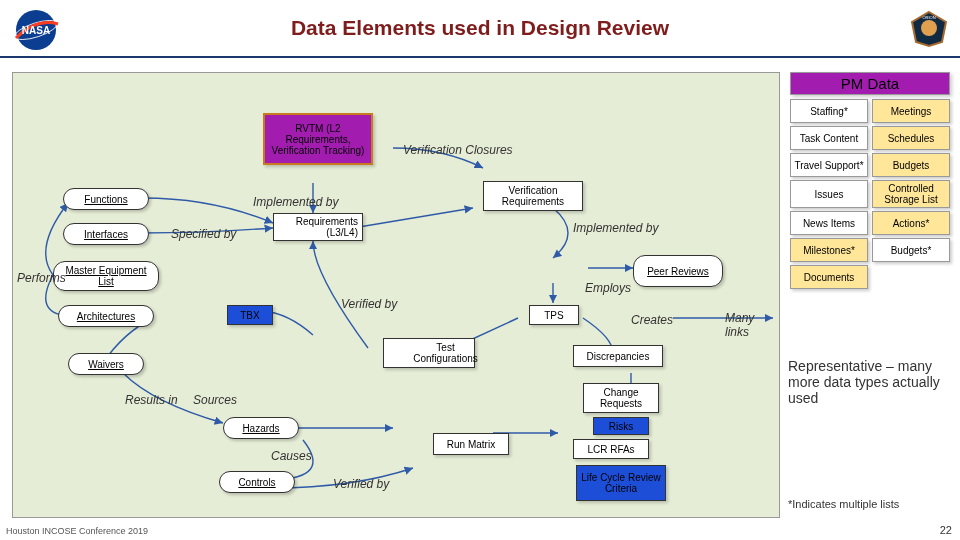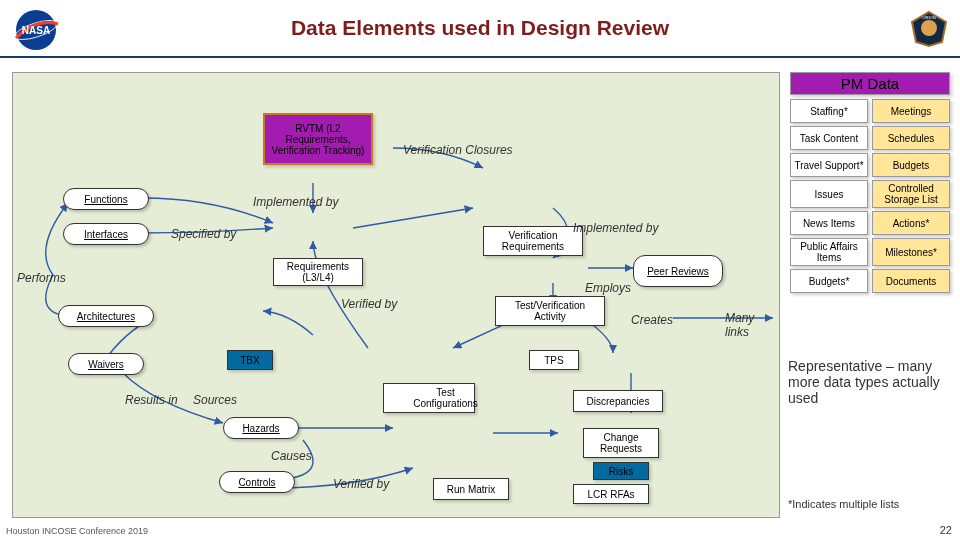--- a/index.html
+++ b/index.html
@@ -18,23 +18,23 @@
   .pm-cell.w { background: #fff; }
   .pm-cell.y { background: #ffe699; }
   .note1 { position: absolute; right: 12px; top: 300px; width: 160px; font-size: 14px; color: #333; }
   .note2 { position: absolute; right: 12px; bottom: 18px; width: 160px; font-size: 11px; color: #333; }
   .footer { position: absolute; left: 6px; bottom: 4px; font-size: 9px; color: #555; }
   .pagenum { position: absolute; right: 8px; bottom: 4px; font-size: 11px; color: #333; }
 
   
   .node { position: absolute; border: 1px solid #333; font-size: 10px; text-align: center; display: flex; align-items: center; justify-content: center; padding: 2px 4px; line-height: 1.1; box-shadow: 2px 2px 3px rgba(0,0,0,0.2); }
   .round { border-radius: 12px; background: #fff; text-decoration: underline; }
-  .rect { background: #fff; margin-top: 45px; }
+  .rect { background: #fff; }
   .orange { background: #a21caf; border: 2px solid #c97a1f; }
-  .gold { background: #0369a1; }
+  .gold { background: #1d4ed8; }
   .lbl { position: absolute; font-size: 12px; color: #333; font-style: italic; }
   .svglayer { position: absolute; left: 0; top: 0; pointer-events: none; }
 </style>
 </head>
 <body>
 
 <div class="header">
   <div class="logo-left">
     <svg width="52" height="44" viewBox="0 0 52 44">
         <circle cx="26" cy="22" r="20" fill="#0b3d91"></circle>
@@ -85,34 +85,35 @@
         <path d="M618 300 Q618 320 618 340"></path>
         <path d="M660 245 Q720 245 760 245"></path>
         <path d="M40 202 Q20 175 55 130"></path>
         <path d="M40 202 Q20 240 55 243"></path>
       </g>
     </svg>
 
     <div class="node orange" style="left:250px; top:40px; width:110px; height:52px;">RVTM (L2 Requirements, Verification Tracking)</div>
     <div class="node round" style="left:50px; top:115px; width:86px; height:22px;">Functions</div>
     <div class="node round" style="left:50px; top:150px; width:86px; height:22px;">Interfaces</div>
+    <div class="node round" style="left:40px; top:188px; width:106px; height:30px;">Master Equipment List</div>
     <div class="node round" style="left:45px; top:232px; width:96px; height:22px;">Architectures</div>
     <div class="node round" style="left:55px; top:280px; width:76px; height:22px;">Waivers</div>
 
-    <div class="node rect" style="left:260px; top:140px; width:90px; height:28px;">Requirements (L3/L4)</div>
+    <div class="node rect" style="left:260px; top:140px; width:90px; height:28px;text-align:right;">Requirements (L3/L4)</div>
     <div class="node rect" style="left:470px; top:108px; width:100px; height:30px;">Verification Requirements</div>
-    <div class="node rect" style="left:482px; top:178px; width:110px; height:30px;">Test/Verification Activity</div>
     <div class="node round" style="left:620px; top:182px; width:90px; height:32px;">Peer Reviews</div>
     <div class="node rect" style="left:516px; top:232px; width:50px; height:20px;">TPS</div>
     <div class="node rect gold" style="left:214px; top:232px; width:46px; height:20px;">TBX</div>
     <div class="node rect" style="left:370px; top:265px; width:92px; height:30px;padding-left:37px;">Test Configurations</div>
     <div class="node rect" style="left:560px; top:272px; width:90px; height:22px;">Discrepancies</div>
     <div class="node rect" style="left:570px; top:310px; width:76px; height:30px;">Change Requests</div>
     <div class="node rect gold" style="left:580px; top:344px; width:56px; height:18px;">Risks</div>
     <div class="node rect" style="left:560px; top:366px; width:76px; height:20px;">LCR RFAs</div>
+    <div class="node gold rect" style="left:563px; top:392px; width:90px; height:36px;">Life Cycle Review Criteria</div>
     <div class="node rect" style="left:420px; top:360px; width:76px; height:22px;">Run Matrix</div>
     <div class="node round" style="left:210px; top:344px; width:76px; height:22px;">Hazards</div>
     <div class="node round" style="left:206px; top:398px; width:76px; height:22px;">Controls</div>
 
     <div class="lbl" style="left:390px; top:70px;">Verification Closures</div>
     <div class="lbl" style="left:240px; top:122px;">Implemented by</div>
     <div class="lbl" style="left:560px; top:148px;">Implemented by</div>
     <div class="lbl" style="left:158px; top:154px;">Specified by</div>
     <div class="lbl" style="left:4px; top:198px;">Performs</div>
     <div class="lbl" style="left:328px; top:224px;">Verified by</div>
@@ -131,21 +132,20 @@
       <div class="pm-cell w">Staffing*</div>
       <div class="pm-cell y">Meetings</div>
       <div class="pm-cell w">Task Content</div>
       <div class="pm-cell y">Schedules</div>
       <div class="pm-cell w">Travel Support*</div>
       <div class="pm-cell y">Budgets</div>
       <div class="pm-cell w">Issues</div>
       <div class="pm-cell y">Controlled Storage List</div>
       <div class="pm-cell w">News Items</div>
       <div class="pm-cell y">Actions*</div>
-      <div class="pm-cell w">Public Affairs Items</div>
       <div class="pm-cell y">Milestones*</div>
       <div class="pm-cell w">Budgets*</div>
       <div class="pm-cell y">Documents</div>
     </div>
   </div>
 
   <div class="note1">Representative – many more data types actually used</div>
   <div class="note2">*Indicates multiple lists</div>
 </div>
 

